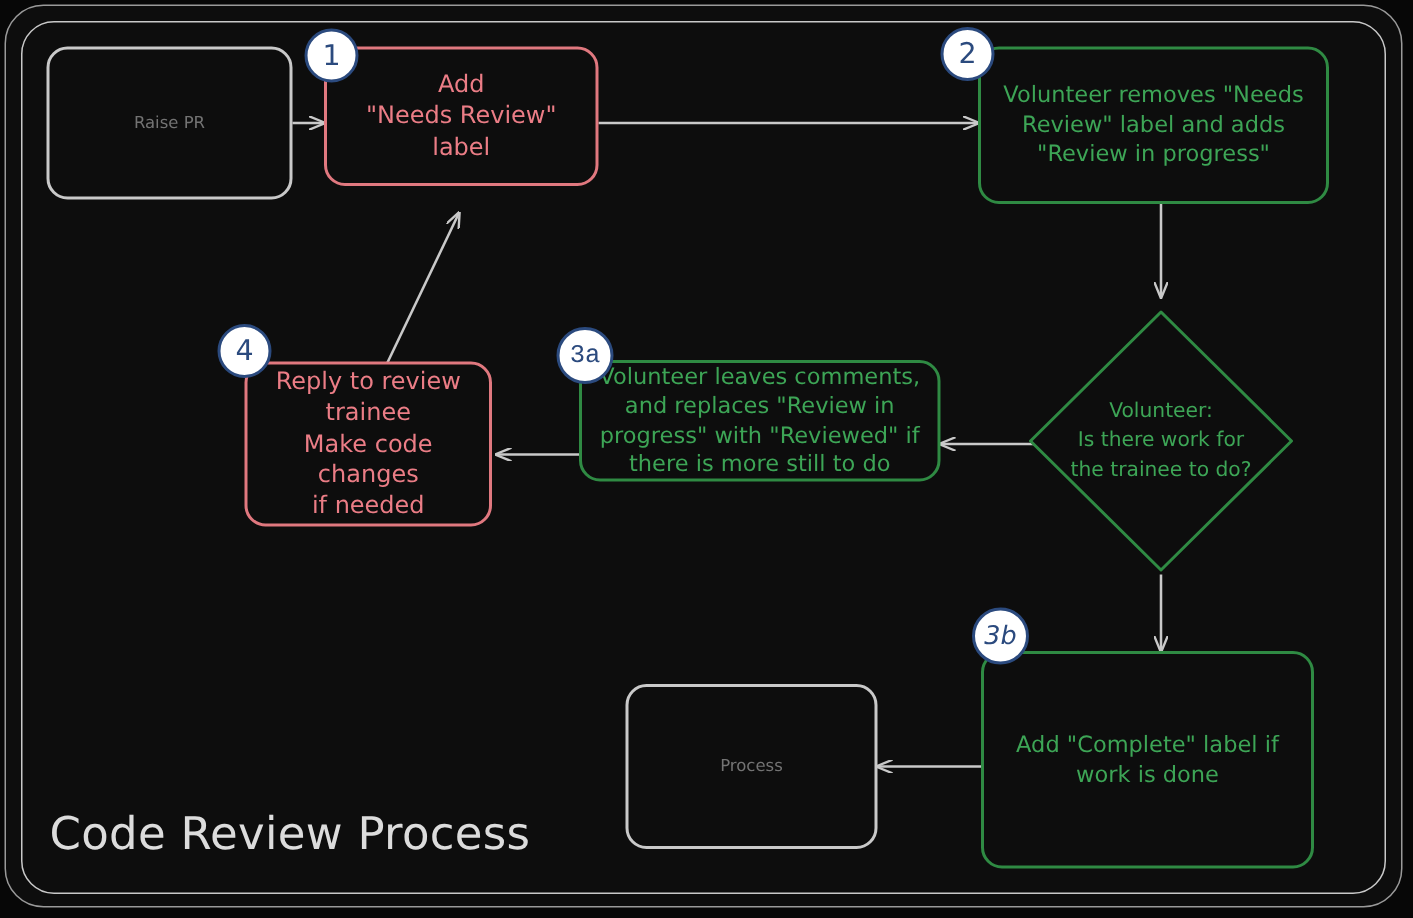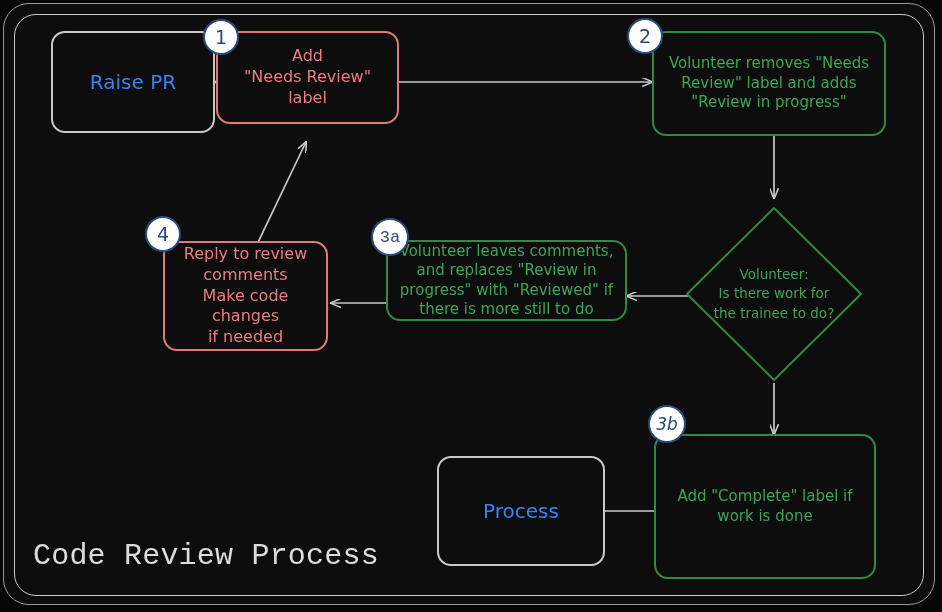--- a/index.html
+++ b/index.html
@@ -19,40 +19,40 @@
   
   #edges{position:absolute;left:0;top:0;width:942px;height:612px;}
 
   
   .node{position:absolute;box-sizing:border-box;display:flex;
         align-items:center;justify-content:center;text-align:center;
         border-radius:14px;border-width:2px;border-style:solid;
         background:#0d0d0d;line-height:1.30;}
   .node span{display:block;padding:0 8px;white-space:pre-line;}
 
-  .n-plain{border-color:#c9c9c9;color:#3b82f6;font-size:20px;margin-left:20px;}
+  .n-plain{border-color:#c9c9c9;color:#737373;font-size:11px;}
   .n-red  {border-color:#e0787f;color:#eb7d86;font-size:16px;}
   .n-green{border-color:#2f8a43;color:#3da556;font-size:15px;}
 
   
   .diamond{position:absolute;}
   .diamond .dlabel{position:absolute;left:0;top:0;width:100%;height:100%;
       display:flex;align-items:center;justify-content:center;text-align:center;
       color:#3da556;font-size:13.5px;line-height:1.45;white-space:pre-line;}
 
   
   .badge{position:absolute;border-radius:50%;background:#ffffff;
       border:2.5px solid #2b4a7e;color:#2b4a7e;
       display:flex;align-items:center;justify-content:center;
       font-size:19px;line-height:1;z-index:9;box-sizing:border-box;}
   .badge.wide{font-size:17px;}
 
   
   .title{position:absolute;left:33px;top:539px;color:#dcdcdc;
-         font-size:30px;letter-spacing:.2px;font-family:Liberation Mono, monospace;}
+         font-size:30px;letter-spacing:.2px;}
 </style>
 </head>
 <body>
 
 <div id="stage">
 
   <div class="frame-outer"></div>
   <div class="frame-inner"></div>
 
   <svg id="edges" viewBox="0 0 942 612">
@@ -117,21 +117,21 @@
 and replaces "Review in
 progress" with "Reviewed" if
 there is more still to do</span>
   </div>
   <div class="badge wide" style="left:371px;top:218px;width:38px;height:38px;font-family:Liberation Mono, monospace;">
     <span>3a</span>
   </div>
 
   <div class="node n-red" style="left:163px;top:241px;width:165px;height:110px;">
     <span>Reply to review
-comments
+trainee
 Make code changes
 if needed</span>
   </div>
   <div class="badge" style="left:145px;top:216px;width:36px;height:36px;">
     <span>4</span>
   </div>
 
   <div class="node n-green" style="left:654px;top:434px;width:222px;height:145px;">
     <span>Add "Complete" label if
 work is done</span>

